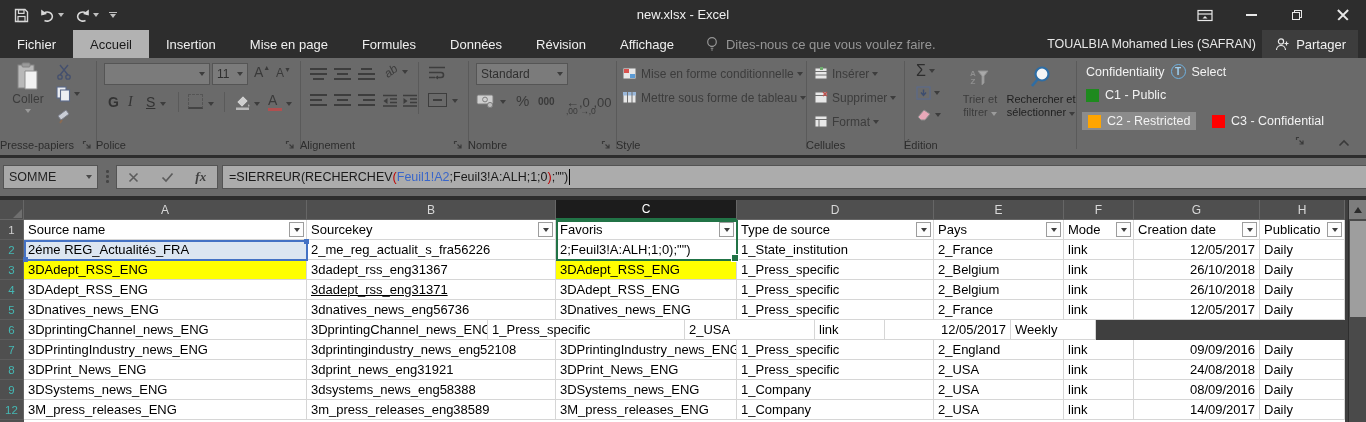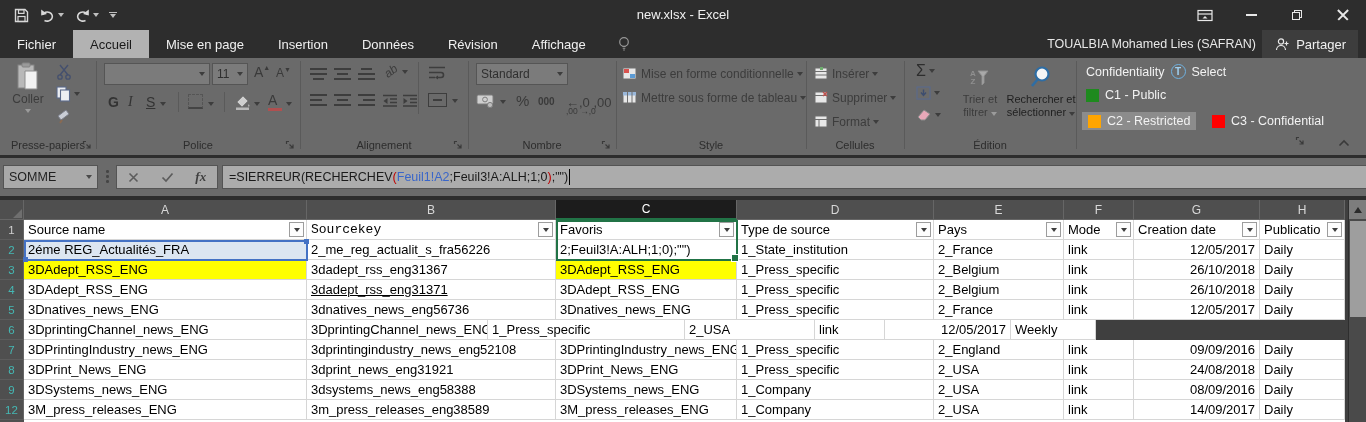--- a/index.html
+++ b/index.html
@@ -33,21 +33,21 @@
   .tab { padding:0 17px; font-size:13px; color:#f0f0f0; display:flex; align-items:center; }
   .tab.active { background:#b2b2b2; color:#1a1a1a; }
   .tellme { display:flex; align-items:center; gap:7px; margin-left:14px; color:#969696; font-size:13px; }
   .account { position:absolute; right:110px; top:0; height:28px; display:flex; align-items:center; font-size:12.5px; color:#e8e8e8; }
   .share { position:absolute; right:8px; top:0; height:28px; display:flex; align-items:center; gap:6px; padding:0 12px; font-size:13px; color:#f0f0f0; background:#3d3d3d; }
 
   
   .ribbon { position:absolute; left:0; top:58px; width:1366px; height:97px; background:#6a6a6a; }
   .rsep { position:absolute; top:3px; height:88px; width:1px; background:#5a5a5a; }
   .group { position:absolute; top:0; height:97px; }
-  .glabel { position:absolute; bottom:4px; left:0; right:0; text-align:center; font-size:11px; color:#2d2d2d; }
+  .glabel { position:absolute; bottom:4px; left:0; right:0; text-align:left; font-size:11px; color:#2d2d2d; }
   .launcher { position:absolute; bottom:4px; width:11px; height:11px; }
   .rbtn { display:flex; align-items:center; gap:3px; }
   .dim { color:#9b9b9b; }
   .rlabel { font-size:12px; color:#3c3c3c; white-space:nowrap; }
   .bigbtn { position:absolute; display:flex; flex-direction:column; align-items:center; }
   .biglabel { font-size:11px; color:#3c3c3c; line-height:13px; text-align:center; white-space:nowrap; }
   .combo { background:#7b7b7b; border:1px solid #555; height:22px; display:flex; align-items:center; justify-content:space-between; padding:0 4px; font-size:12px; color:#2f2f2f; }
   .bars { display:inline-flex; flex-direction:column; justify-content:center; width:17px; }
   .bars i { display:block; height:2px; background:#3d3d3d; margin:1.5px 0; width:100%; }
   .bars.vtop i:nth-child(3), .bars.vmid i:nth-child(2), .bars.vbot i:nth-child(1) { width:60%; align-self:center; }
@@ -154,31 +154,33 @@
             <i></i>
           </span>
         </span>
     </div>
   </div>
 
   <div class="tabrow">
     <div id="tabs" style="display:flex">
         <div class="tab">Fichier</div>
         <div class="tab active">Accueil</div>
+        <div class="tab">Insertion</div>
         <div class="tab">Mise en page</div>
-        <div class="tab">Insertion</div>
+        <div class="tab">Formules</div>
         <div class="tab">Données</div>
         <div class="tab">Révision</div>
         <div class="tab">Affichage</div>
       </div>
     <div class="tellme">
       <svg width="14" height="16" viewBox="0 0 14 16">
           <circle cx="7" cy="6" r="4.3" fill="none" stroke="#969696" stroke-width="1.2"></circle>
           <path d="M5.4 10.5 h3.2 M5.7 12.3 h2.6 M6.2 14 h1.6" stroke="#969696" stroke-width="1.1" fill="none"></path>
         </svg>
+      <span>Dites-nous ce que vous voulez faire.</span>
     </div>
     <div class="account">TOUALBIA Mohamed Lies (SAFRAN)</div>
     <div class="share">
       <svg width="16" height="14" viewBox="0 0 16 14">
           <circle cx="7" cy="4.5" r="2.6" fill="none" stroke="#e8e8e8" stroke-width="1.2"></circle>
           <path d="M2.5 13 a4.5 4.5 0 0 1 9 0" fill="none" stroke="#e8e8e8" stroke-width="1.2"></path>
           <path d="M12.5 4.5 v4 M10.5 6.5 h4" stroke="#e8e8e8" stroke-width="1.2"></path>
         </svg>
       <span>Partager</span>
     </div>
@@ -536,21 +538,21 @@
         <div class="collet" style="width: 70px;">F</div>
         <div class="collet" style="width: 126px;">G</div>
         <div class="collet" style="width: 85px;">H</div>
       </div>
     <div id="gridrows">
         <div class="row">
           <div class="rowhdr first">1</div>
           <div class="cell" style="width: 283px;"><span>Source name</span><div class="filterbtn">
               <span class="caret dark"></span>
             </div></div>
-          <div class="cell" style="width: 249px; font-family: Liberation Mono, monospace;"><span>Sourcekey</span><div class="filterbtn">
+          <div class="cell" style="width: 249px;"><span>Sourcekey</span><div class="filterbtn">
               <span class="caret dark"></span>
             </div></div>
           <div class="cell" style="width: 181px;"><span>Favoris</span><div class="filterbtn">
               <span class="caret dark"></span>
             </div></div>
           <div class="cell" style="width: 197px;"><span>Type de source</span><div class="filterbtn">
               <span class="caret dark"></span>
             </div></div>
           <div class="cell" style="width: 130px;"><span>Pays</span><div class="filterbtn">
               <span class="caret dark"></span>

